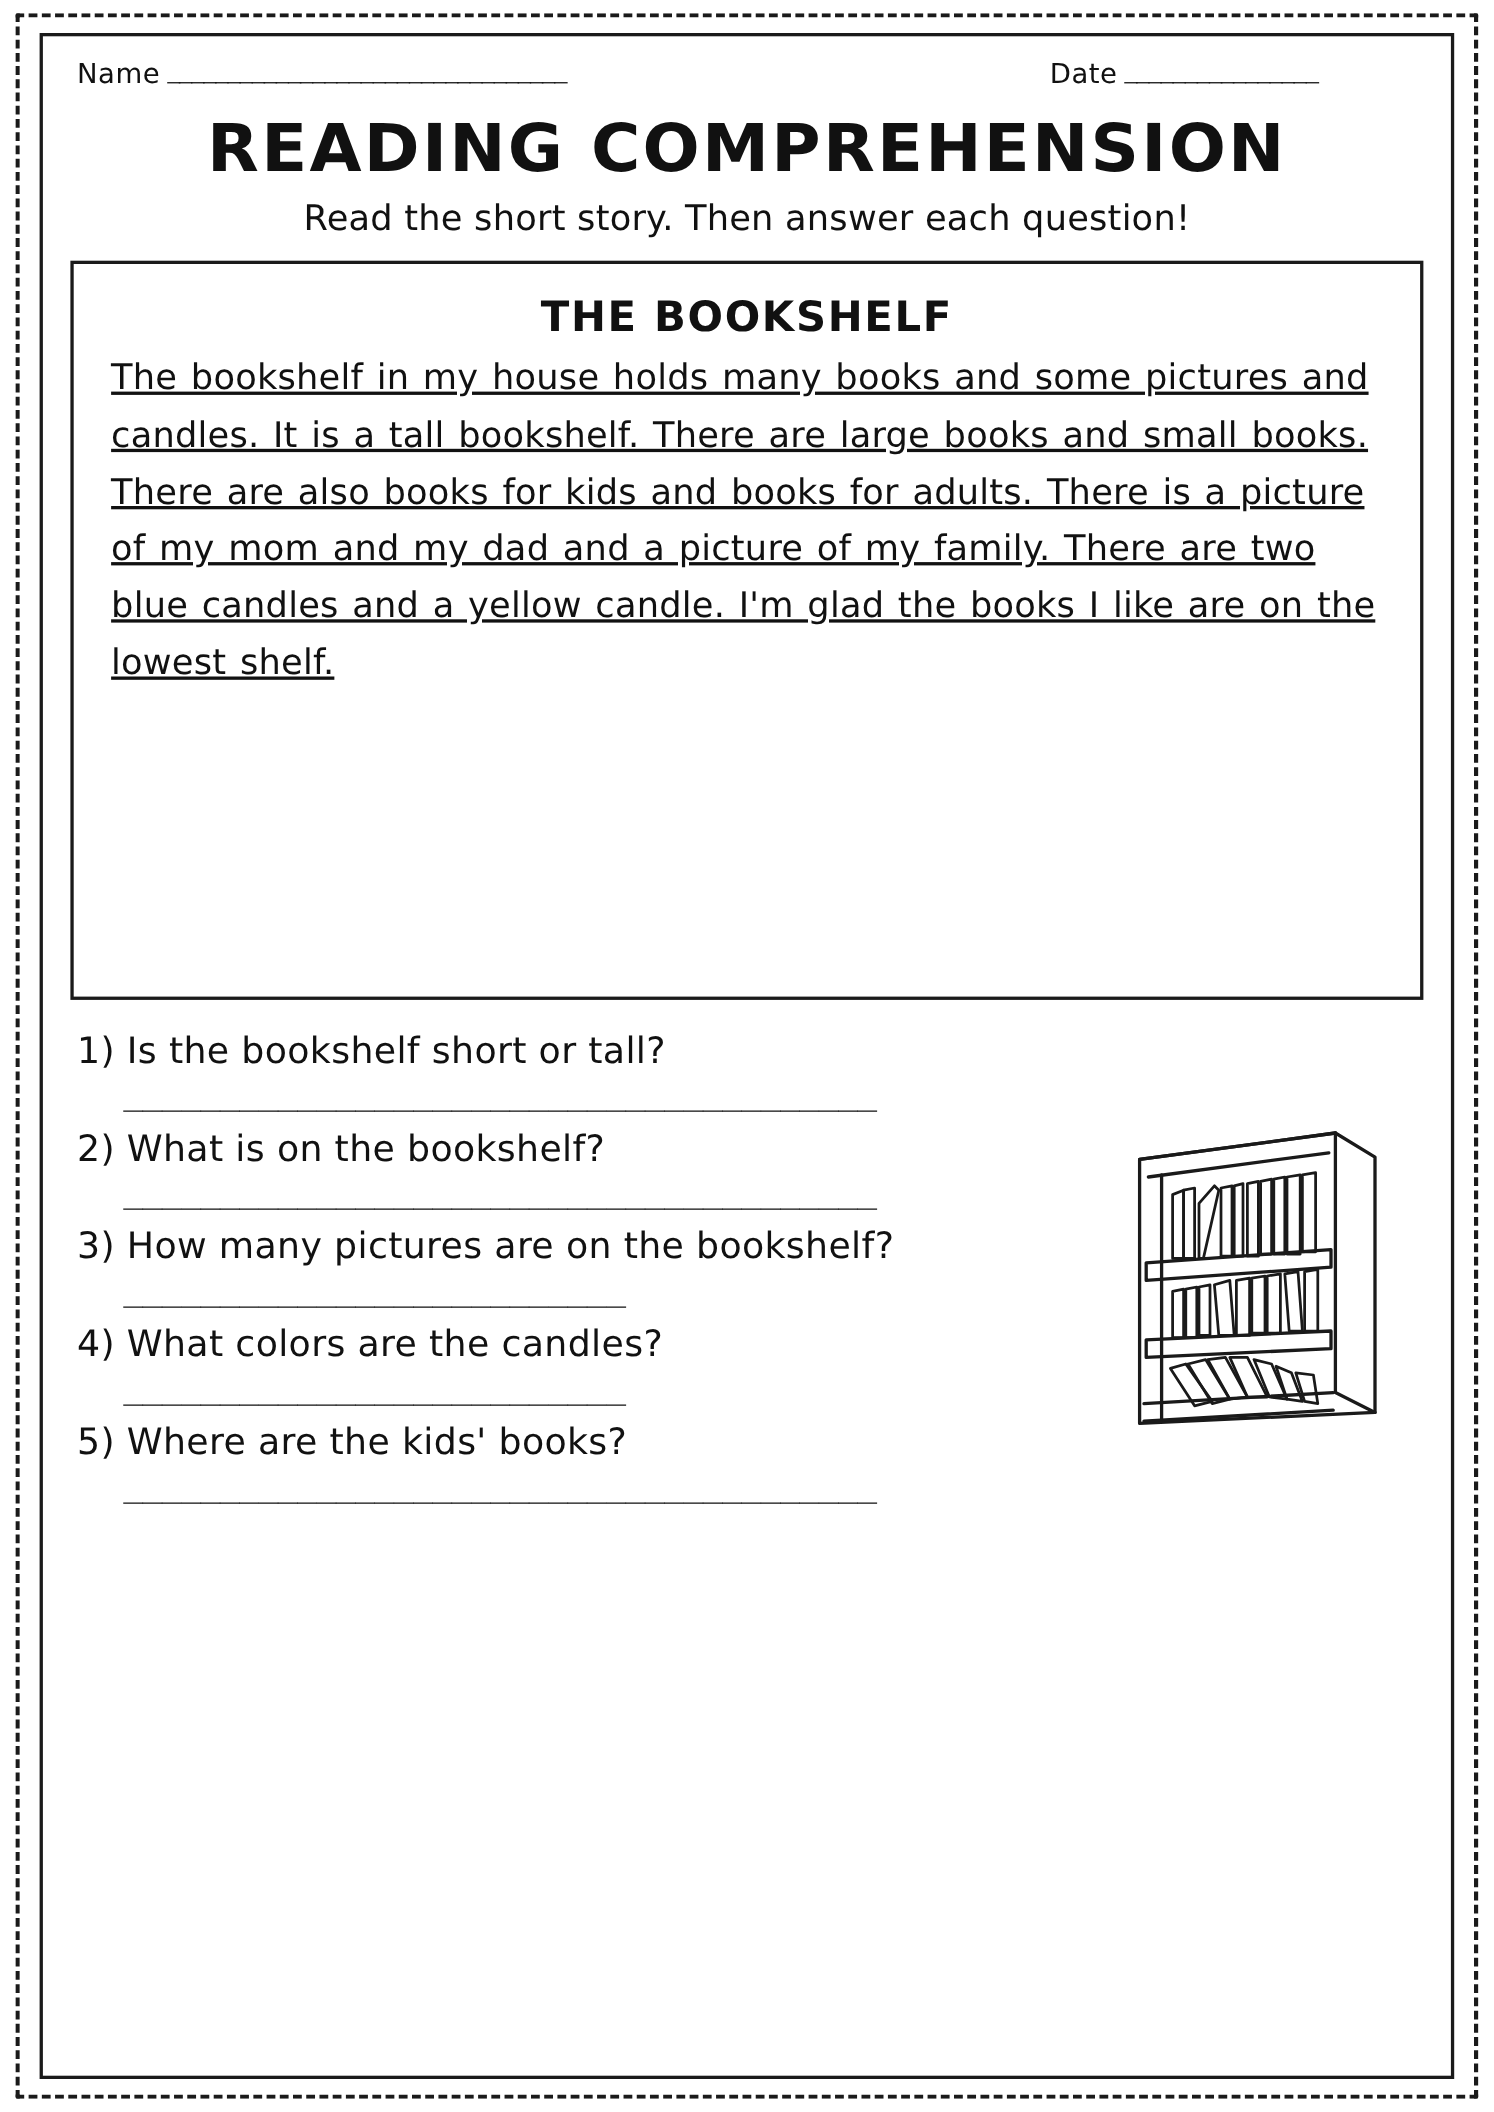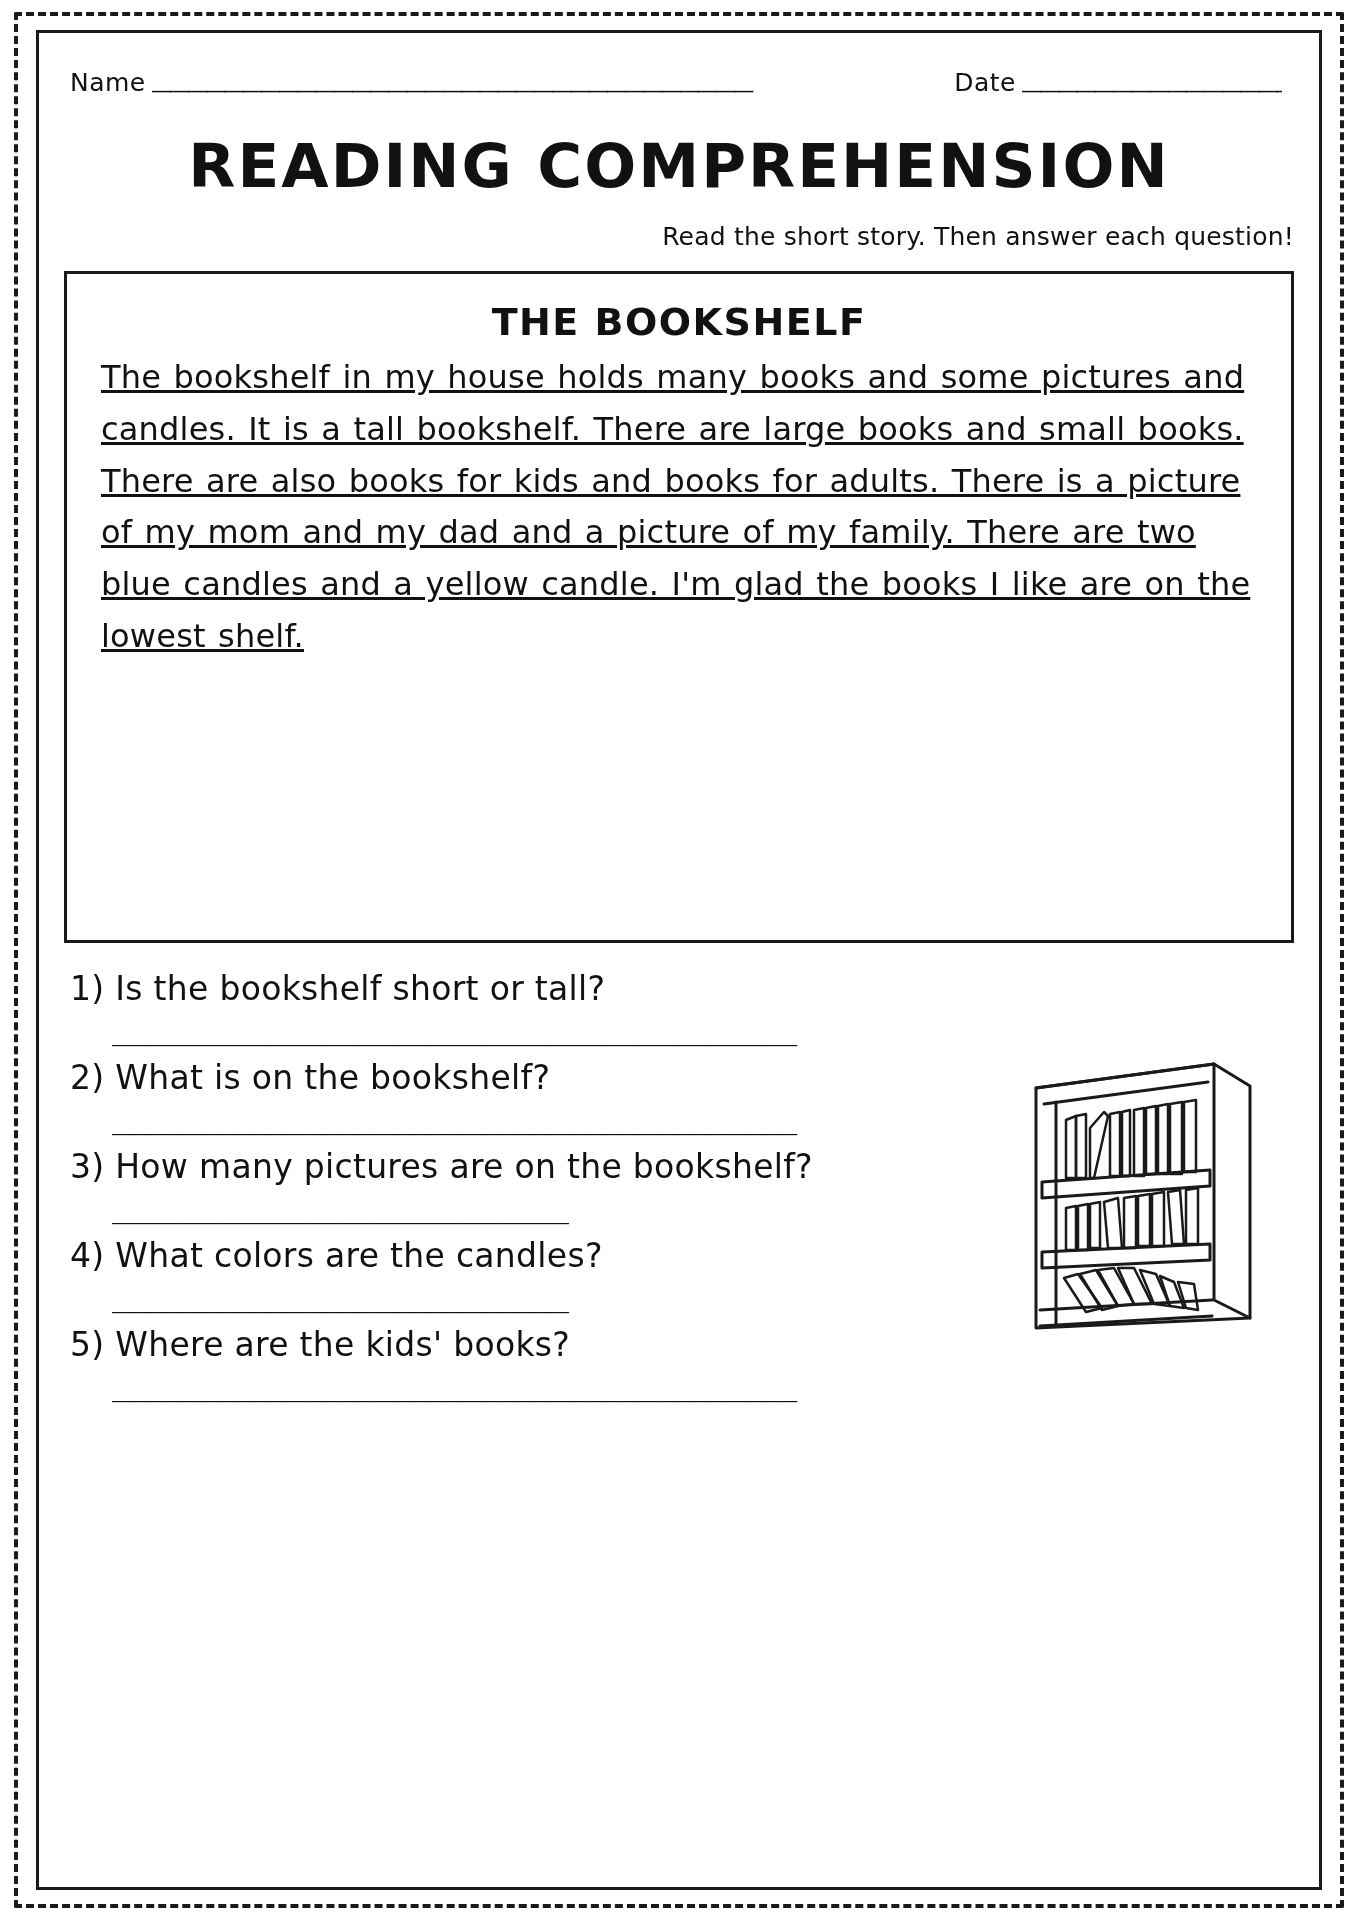--- a/index.html
+++ b/index.html
@@ -63,45 +63,45 @@
     letter-spacing: 0.5px;
     white-space: nowrap;
     padding: 0 6px;
   }
   .nd-label {
     font-family: "DejaVu Sans", sans-serif;
     font-size: 25px;
     font-weight: 400;
   }
   .nd-line {
-    font-family: Liberation Mono, monospace;
-    font-size: 32px;
+    font-family: Liberation Serif, serif;
+    font-size: 24px;
     letter-spacing: -1px;
     overflow: hidden;
-    margin: 12px 6px;
+    margin: 0 6px;
     transform: translateY(-2px);
   }
   .nd-line.name { flex: 1 1 auto; }
   .nd-line.date { flex: 0 0 260px; }
 
   
   .title {
     text-align: center;
     font-family: "DejaVu Sans", sans-serif;
     font-weight: 700;
     font-size: 60px;
     letter-spacing: 2px;
     margin-top: 22px;
     line-height: 1.05;
     transform: scaleX(1.02);
   }
   .subtitle {
-    text-align: right;
-    font-size: 25px;
-    margin-top: 24px;
+    text-align: center;
+    font-size: 32px;
+    margin-top: 12px;
     letter-spacing: 0.2px;
   }
 
   
   .story-box {
     margin-top: 20px;
     border: 3px solid #1a1a1a;
     box-sizing: border-box;
     padding: 26px 34px 30px 34px;
     height: 672px;

